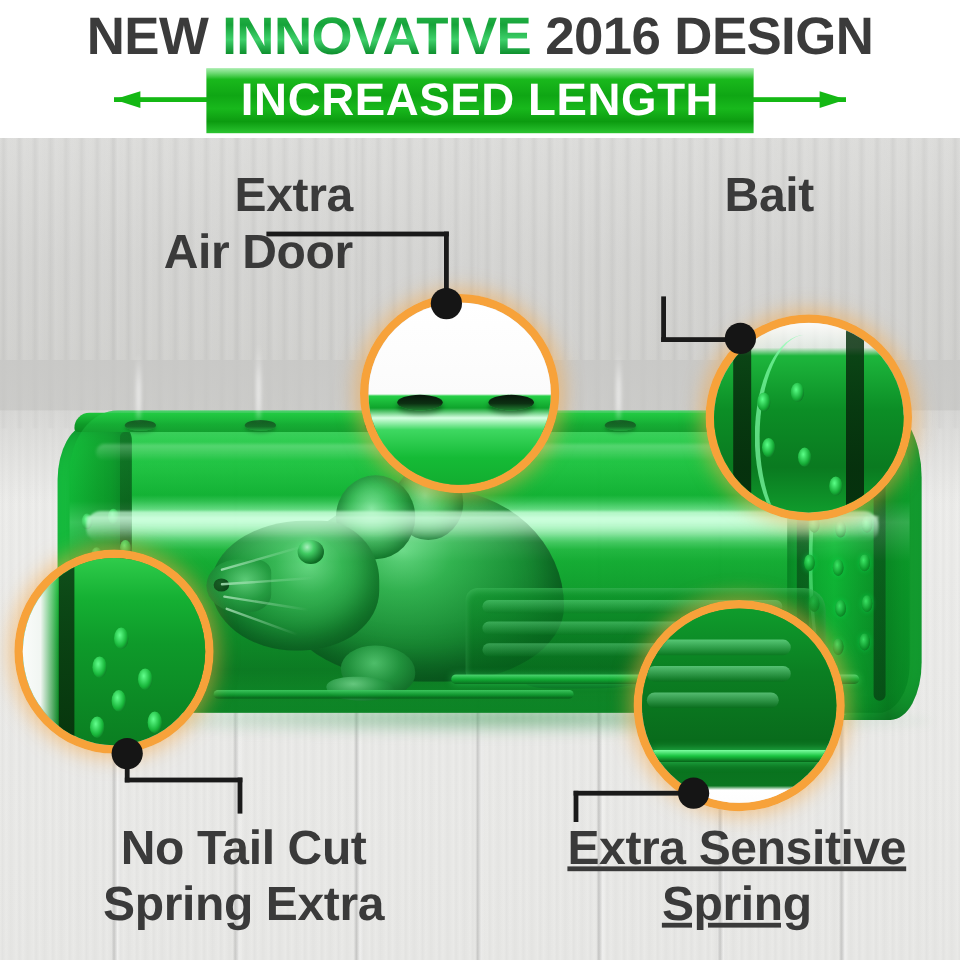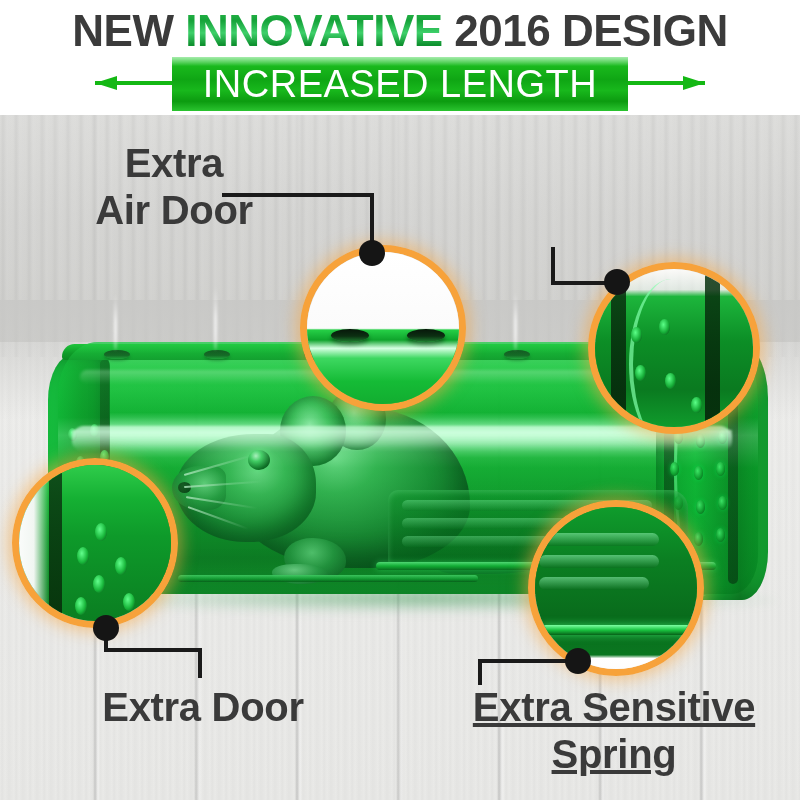--- a/index.html
+++ b/index.html
@@ -107,21 +107,21 @@
     display:flex; align-items:center; justify-content:center;
   }
   .banner-box .shine {
     position:absolute; left:0; top:0; width:100%; height:9px;
     background:linear-gradient(180deg,rgba(255,255,255,0.55),rgba(255,255,255,0));
   }
   .banner-text {
     position:relative;
     color:#ffffff;
     font-size:38px;
-    font-weight:normal;
+    font-weight:bold;
     letter-spacing:0.5px;
     white-space:nowrap;
     line-height:40px;
   }
 
   
   .product {
     position:absolute; left:28px; top:330px; width:744px; height:300px;
   }
   
@@ -453,21 +453,21 @@
   
   .callout-label {
     position:absolute;
     color:#3a3a3a;
     font-size:40px;
     font-weight:bold;
     line-height:47px;
     letter-spacing:-0.3px;
     white-space:nowrap;
   }
-  #label-air     { left:39px;  top:140px; text-align:center; width:270px; }
+  #label-air     { left:24px;  top:140px; text-align:right; width:270px; }
   #label-bait    { left:486px; top:140px; text-align:center; width:310px; }
   #label-door    { left:48px;  top:684px; text-align:center; width:310px; }
   #label-fulcrum { left:424px; top:684px; text-align:center; width:380px;text-decoration:underline; }
   .callout-label span { display:block; }
 </style>
 </head>
 <body>
 
 <div id="page">
 
@@ -651,24 +651,26 @@
   <div class="lead lead-h" style="left:478px; top:659px; width:106px;"></div>
   <div class="lead lead-v" style="left:478px; top:659px; height:26px;"></div>
   <div class="lead-dot" style="left:565px; top:648px;"></div>
 
   <div class="callout-label" id="label-air">
     <span>Extra</span>
     <span>Air Door</span>
   </div>
 
   <div class="callout-label" id="label-bait">
+    <span>Bait</span>
   </div>
 
   <div class="callout-label" id="label-door">
-    <span>Extra Door</span>
+    <span>No Tail Cut</span>
+    <span>Spring Extra</span>
   </div>
 
   <div class="callout-label" id="label-fulcrum">
     <span>Extra Sensitive</span>
     <span>Spring</span>
   </div>
 
 </div>
 
 </body></html>

